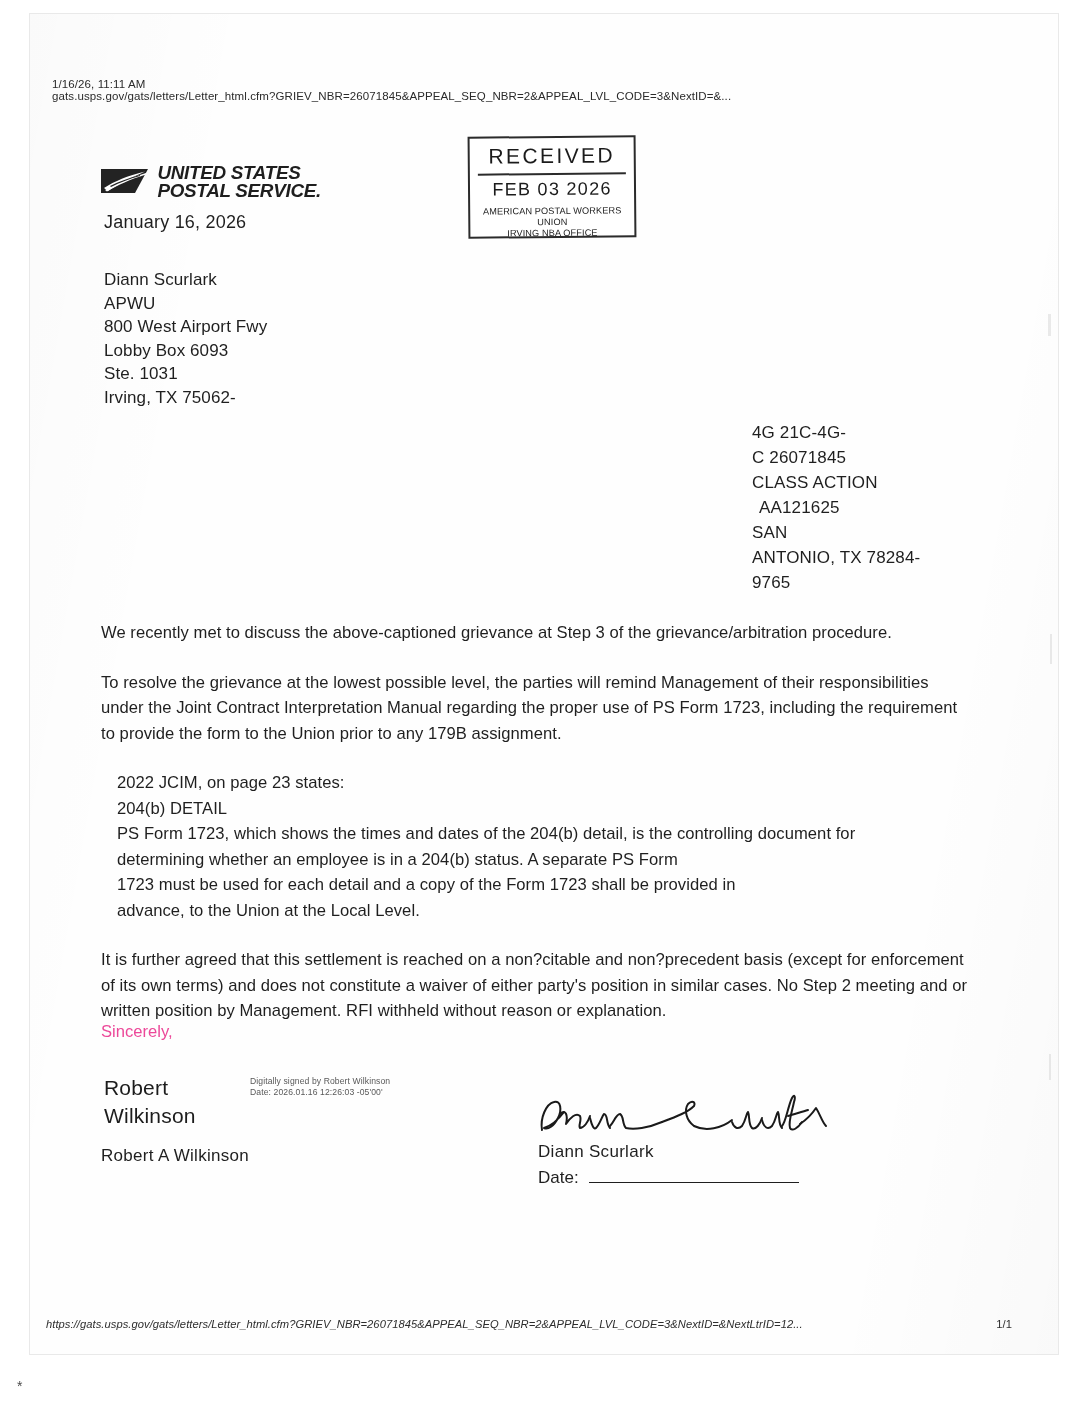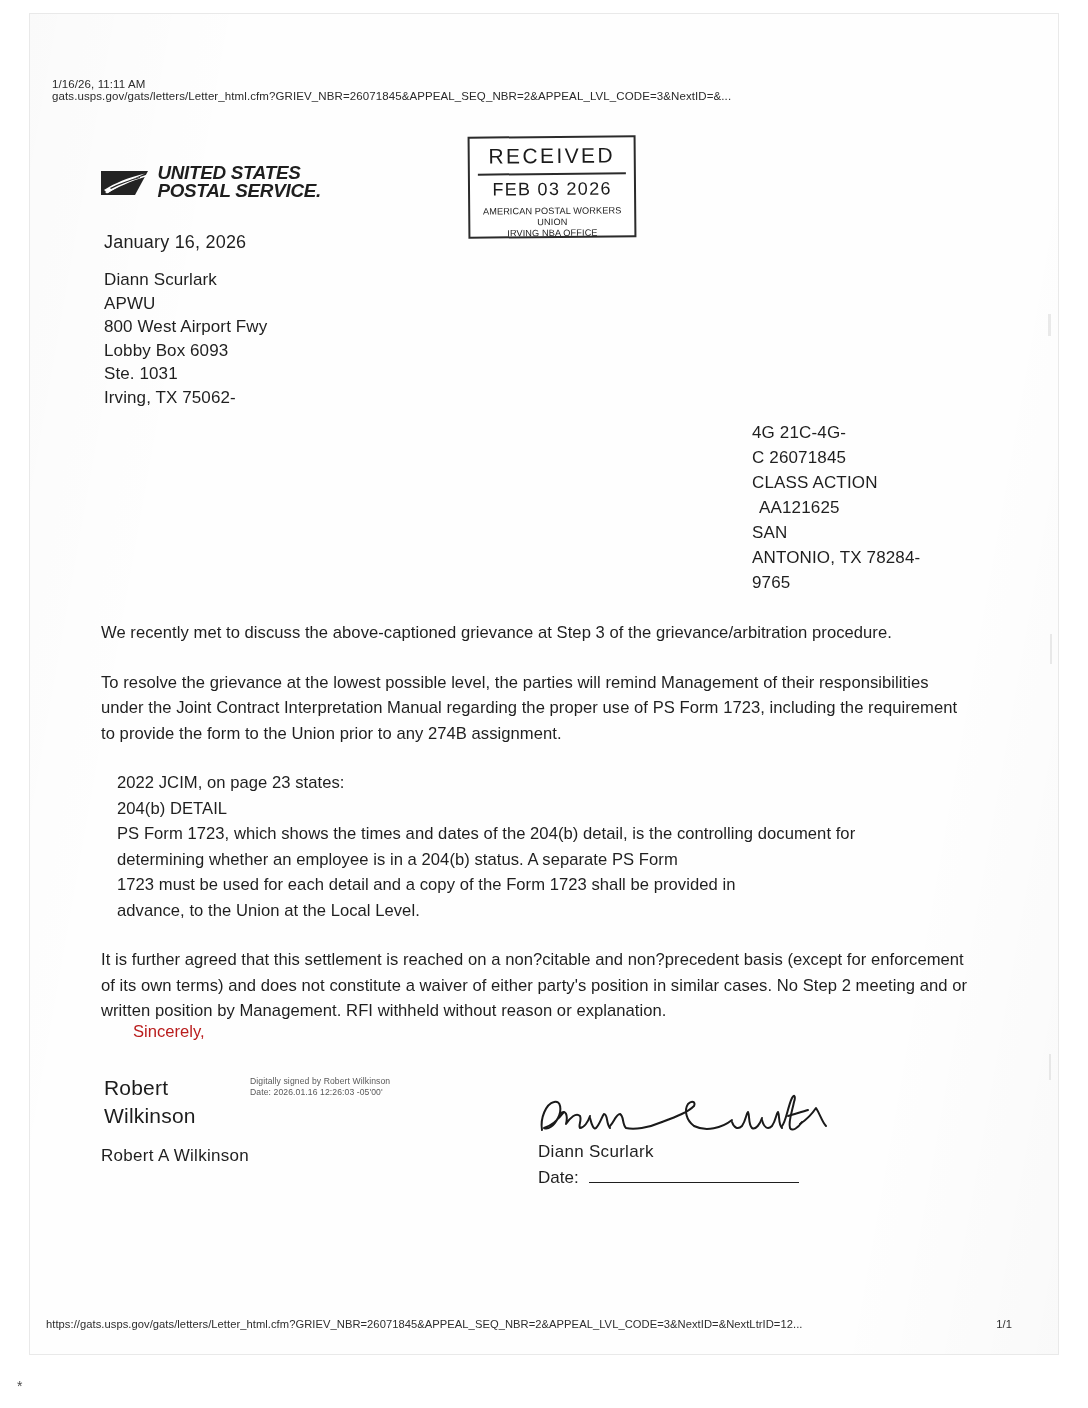--- a/index.html
+++ b/index.html
@@ -65,50 +65,49 @@
     top: 1318px;
     width: 966px;
     display: flex;
     align-items: baseline;
     justify-content: space-between;
     font-size: 11.2px;
     color: #2d2d2d;
     letter-spacing: .05px;
     filter: blur(.2px);
   }
-  .print-footer .pf-url { white-space: nowrap; overflow: hidden; }
+  .print-footer .pf-url { white-space: nowrap; overflow: hidden; font-style: italic; }
   .print-footer .pf-page { flex: none; padding-left: 22px; }
 
   
   .logo-block {
     position: absolute;
     left: 100px;
     top: 164px;
     width: 260px;
   }
-  .logo-row { display: flex; align-items: center; gap: 7px; }
+  .logo-row { display: flex; align-items: flex-start; gap: 7px; }
   .logo-eagle { width: 52px; height: 30px; flex: none; margin-top: 2px; }
   .logo-words {
     font-family: "Liberation Sans", sans-serif;
     font-style: italic;
     font-weight: bold;
     font-size: 18.5px;
     line-height: 17.5px;
     letter-spacing: -0.3px;
     color: #1e1e1e;
     transform: scaleX(1.02);
   }
   .letter-date {
     position: absolute;
     left: 104px;
     top: 212px;
     font-size: 18px;
     color: #1f1f1f;
     letter-spacing: .2px;
-    margin-top: 20px;
   }
 
   
   .stamp {
     position: absolute;
     left: 468px;
     top: 136px;
     width: 164px;
     height: 98px;
     border: 2px solid #2b2b2b;
@@ -189,22 +188,21 @@
   }
   .body-text p { margin: 0 0 24px 0; }
   .body-text .blk { white-space: pre-line; margin: 0 0 24px 16px; }
 
   
   .sincerely {
     position: absolute;
     left: 101px;
     top: 1022px;
     font-size: 16.6px;
-    color: #b91c1c;
-    margin-left: 32px;
+    color: #ec4899;
   }
   .sig-left {
     position: absolute;
     left: 104px;
     top: 1074px;
     width: 420px;
   }
   .sig-name-big {
     position: absolute;
     left: 0;
@@ -342,21 +340,21 @@
     <div>CLASS ACTION</div>
     <div class="re-indent">AA121625</div>
     <div>SAN</div>
     <div>ANTONIO, TX 78284-</div>
     <div>9765</div>
   </div>
 </div>
 
 <div class="body-text">
   <p>We recently met to discuss the above-captioned grievance at Step 3 of the grievance/arbitration procedure.</p>
-  <p>To resolve the grievance at the lowest possible level, the parties will remind Management of their responsibilities under the Joint Contract Interpretation Manual regarding the proper use of PS Form 1723, including the requirement to provide the form to the Union prior to any 274B assignment.</p>
+  <p>To resolve the grievance at the lowest possible level, the parties will remind Management of their responsibilities under the Joint Contract Interpretation Manual regarding the proper use of PS Form 1723, including the requirement to provide the form to the Union prior to any 179B assignment.</p>
   <div class="blk">2022 JCIM, on page 23 states:
 204(b) DETAIL
 PS Form 1723, which shows the times and dates of the 204(b) detail, is the controlling document for
 determining whether an employee is in a 204(b) status. A separate PS Form
 1723 must be used for each detail and a copy of the Form 1723 shall be provided in
 advance, to the Union at the Local Level.</div>
   <p>It is further agreed that this settlement is reached on a non?citable and non?precedent basis (except for enforcement of its own terms) and does not constitute a waiver of either party's position in similar cases. No Step 2 meeting and or written position by Management. RFI withheld without reason or explanation.</p>
 </div>
 
 <div class="sincerely">Sincerely,</div>

